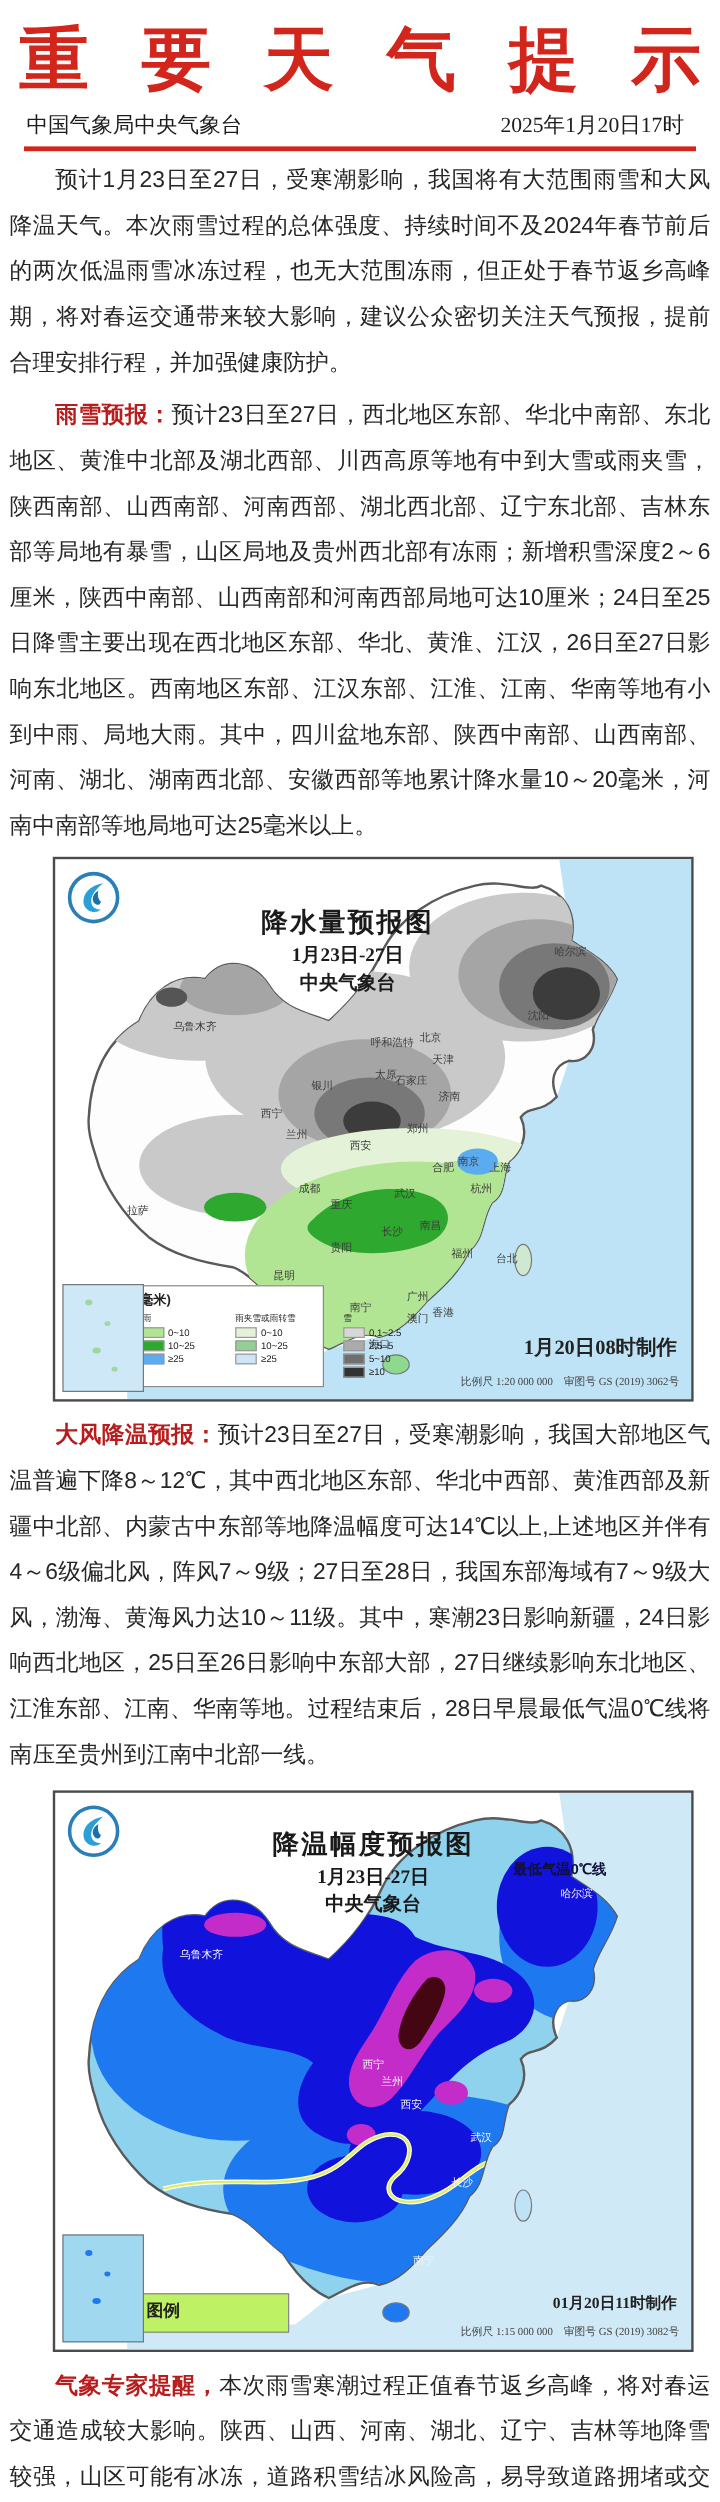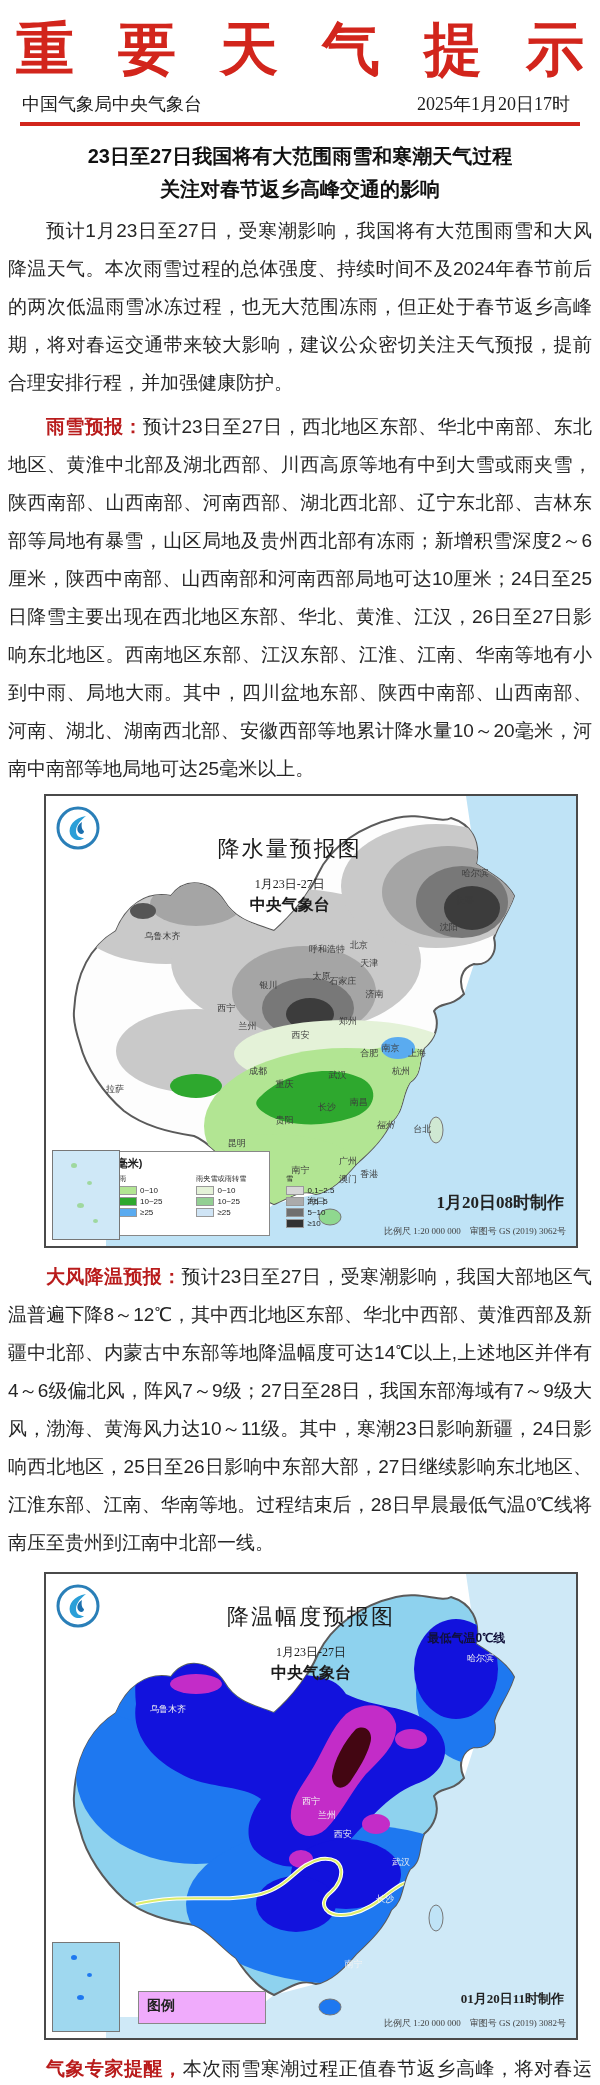--- a/index.html
+++ b/index.html
@@ -15,40 +15,40 @@
   .para{margin:6px 0;padding:0 8px;font-size:19px;line-height:38px;text-align:justify;text-indent:2em;color:#262626;}
   .para b{color:#b91c1c;}
   
   .mapfig{position:relative;margin:10px 22px 10px 44px;border:2px solid #4a4a4a;background:#fff;overflow:hidden;}
   .mapfig.map1{height:450px;}
   .mapfig.map2{height:464px;}
   .mapfig svg.basemap{position:absolute;inset:0;width:100%;height:100%;}
   .map-title{position:absolute;left:0;right:0;text-align:center;font-family:"Liberation Serif",serif;color:#1a1a1a;pointer-events:none;}
   .map1 .map-title{top:38px;left:-8%;}
   .map2 .map-title{top:28px;left:0;}
-  .map-title .t1{font-size:22px;font-weight:normal;letter-spacing:2px;}
-  .map-title .t2{font-size:12px;font-weight:normal;margin-top:12px;}
+  .map-title .t1{font-size:22px;font-weight:bold;letter-spacing:2px;}
+  .map-title .t2{font-size:16px;font-weight:bold;margin-top:2px;}
   .map-title .t3{font-size:16px;font-weight:bold;margin-top:2px;}
   .cma-logo{position:absolute;top:10px;left:10px;width:44px;height:44px;}
   .made-at{position:absolute;right:12px;font-family:"Liberation Serif",serif;font-weight:bold;color:#222;font-size:17px;}
   .map1 .made-at{bottom:32px;}
   .map2 .made-at{bottom:30px;font-size:13px;}
   .scale-note{position:absolute;right:10px;bottom:8px;font-family:"Liberation Serif",serif;font-size:9px;color:#444;}
   .inset{position:absolute;left:6px;bottom:6px;width:66px;height:88px;border:1px solid #777;background:#cfe8f7;}
   .inset .isl{position:absolute;background:#9fd89f;border-radius:50%;}
   
   .legend1{position:absolute;left:38px;bottom:10px;width:172px;background:#fff;border:1px solid #888;padding:4px 6px 5px 6px;font-size:8px;color:#222;}
   .legend1 .lg-title{font-size:11px;font-weight:bold;margin-bottom:2px;}
   .legend1 .cols{display:flex;gap:6px;}
   .legend1 .col{flex:1;margin-left:28px;}
   .legend1 .col-h{margin-bottom:2px;white-space:nowrap;transform:scale(.9);transform-origin:left;}
   .lg-item{display:flex;align-items:center;gap:3px;margin:2px 0;white-space:nowrap;}
   .lg-item .sw{width:16px;height:7px;border:1px solid #999;flex:none;}
   
-  .legend2{position:absolute;left:92px;bottom:14px;width:110px;background:#f0abfc;border:1px solid #888;padding:5px 8px;font-size:11px;color:#222;}
+  .legend2{position:absolute;left:67px;bottom:14px;width:110px;background:#bef264;border:1px solid #888;padding:5px 8px;font-size:11px;color:#222;}
   .legend2 .lg-title{font-size:14px;font-weight:bold;margin-bottom:3px;}
   .legend2 .lg-item .sw{width:22px;height:10px;border:none;}
   
   .city{position:absolute;transform:translate(-50%,-50%);font-size:9px;color:#3c3c3c;white-space:nowrap;pointer-events:none;}
   .map2 .city{color:#f2f2f2;}
   .zero-line-label{position:absolute;font-size:12px;font-weight:bold;color:#10103a;white-space:nowrap;}
 </style>
 </head>
 <body>
 
@@ -64,24 +64,20 @@
         <span class="tchar">提</span>
         <span class="tchar">示</span>
       </div>
     <div class="agency-row">
       <span>中国气象局中央气象台</span>
       <span>2025年1月20日17时</span>
     </div>
     <div class="red-rule"></div>
   </div>
 
-  <div class="headline">
-    <div>23日至27日我国将有大范围雨雪和寒潮天气过程</div>
-    <div>关注对春节返乡高峰交通的影响</div>
-  </div>
 
   <p class="para"><span>预计1月23日至27日，受寒潮影响，我国将有大范围雨雪和大风降温天气。本次雨雪过程的总体强度、持续时间不及2024年春节前后的两次低温雨雪冰冻过程，也无大范围冻雨，但正处于春节返乡高峰期，将对春运交通带来较大影响，建议公众密切关注天气预报，提前合理安排行程，并加强健康防护。</span></p>
 
   <p class="para"><b>雨雪预报：</b><span>预计23日至27日，西北地区东部、华北中南部、东北地区、黄淮中北部及湖北西部、川西高原等地有中到大雪或雨夹雪，陕西南部、山西南部、河南西部、湖北西北部、辽宁东北部、吉林东部等局地有暴雪，山区局地及贵州西北部有冻雨；新增积雪深度2～6厘米，陕西中南部、山西南部和河南西部局地可达10厘米；24日至25日降雪主要出现在西北地区东部、华北、黄淮、江汉，26日至27日影响东北地区。西南地区东部、江汉东部、江淮、江南、华南等地有小到中雨、局地大雨。其中，四川盆地东部、陕西中南部、山西南部、河南、湖北、湖南西北部、安徽西部等地累计降水量10～20毫米，河南中南部等地局地可达25毫米以上。</span></p>
 
   <figure class="mapfig map1" style="margin-top:6px;">
     <svg class="basemap" viewBox="0 0 530 450" preserveAspectRatio="none">
       <defs>
         <clipPath id="landclip1">
           <path d="M28,215 C30,175 45,150 70,135 C80,110 100,95 125,100 C140,80 165,85 178,105 C190,125 210,128 228,135 C245,120 262,100 272,78 C285,50 315,30 350,22 C375,16 395,28 405,22 C425,28 435,45 430,68 C445,78 460,85 468,100 C462,118 452,128 448,142 C452,158 442,170 428,168 C415,172 412,185 418,198 C405,212 395,205 388,215 C395,230 388,244 378,252 C372,266 376,278 364,286 C355,300 358,316 345,326 C338,342 325,355 310,368 C298,382 285,395 270,398 C255,392 243,402 228,408 C212,402 200,388 190,372 C175,362 162,345 148,340 C122,336 98,330 78,315 C58,298 40,272 34,248 C30,236 27,226 28,215 Z"></path>
@@ -161,21 +157,21 @@
         <span class="city" style="left: 57%; top: 81%;">广州</span>
         <span class="city" style="left: 61%; top: 84%;">香港</span>
         <span class="city" style="left: 57%; top: 85%;">澳门</span>
         <span class="city" style="left: 53%; top: 69%;">长沙</span>
         <span class="city" style="left: 59%; top: 68%;">南昌</span>
         <span class="city" style="left: 55%; top: 62%;">武汉</span>
         <span class="city" style="left: 61%; top: 57%;">合肥</span>
         <span class="city" style="left: 65%; top: 56%;">南京</span>
         <span class="city" style="left: 70%; top: 57%;">上海</span>
         <span class="city" style="left: 67%; top: 61%;">杭州</span>
-        <span class="city" style="left: 64%; top: 73%; font-style: italic;">福州</span>
+        <span class="city" style="left: 64%; top: 73%;">福州</span>
         <span class="city" style="left: 71%; top: 74%;">台北</span>
         <span class="city" style="left: 81%; top: 17%;">哈尔滨</span>
         <span class="city" style="left: 79%; top: 23%;">长春</span>
         <span class="city" style="left: 76%; top: 29%;">沈阳</span>
       </div>
 
     <div class="legend1">
       <div class="lg-title">图例(毫米)</div>
       <div class="cols">
         <div class="col">
@@ -319,18 +315,18 @@
       <div class="lg-title">图例</div>
     </div>
 
     <div class="inset" style="background:#9fd8ef;">
       <span class="isl" style="left:18px;top:12px;width:6px;height:5px;background:#1e78f0;"></span>
       <span class="isl" style="left:34px;top:30px;width:5px;height:4px;background:#1e78f0;"></span>
       <span class="isl" style="left:24px;top:52px;width:7px;height:5px;background:#1e78f0;"></span>
     </div>
 
     <div class="made-at">01月20日11时制作</div>
-    <div class="scale-note">比例尺 1:20 000 000　审图号 GS (2019) 3082号</div>
+    <div class="scale-note">比例尺 1:15 000 000　审图号 GS (2019) 3082号</div>
   </figure>
 
   <p class="para"><b>气象专家提醒，</b><span>本次雨雪寒潮过程正值春节返乡高峰，将对春运交通造成较大影响。陕西、山西、河南、湖北、辽宁、吉林等地降雪较强，山区可能有冰冻，道路积雪结冰风险高，易导致道路拥堵或交通事故，建议公众出行密切关注天气预报预警及交通部门发布的路况信息，合理安排行程，确保出行安全。另外，气温骤降，脆弱人群发生呼吸道和心脑血管等疾病风险增加，建议公众加强健康防护和防寒保暖，取暖注意用火用气用电安全。</span></p>
 
 </div>
 
 </body></html>

